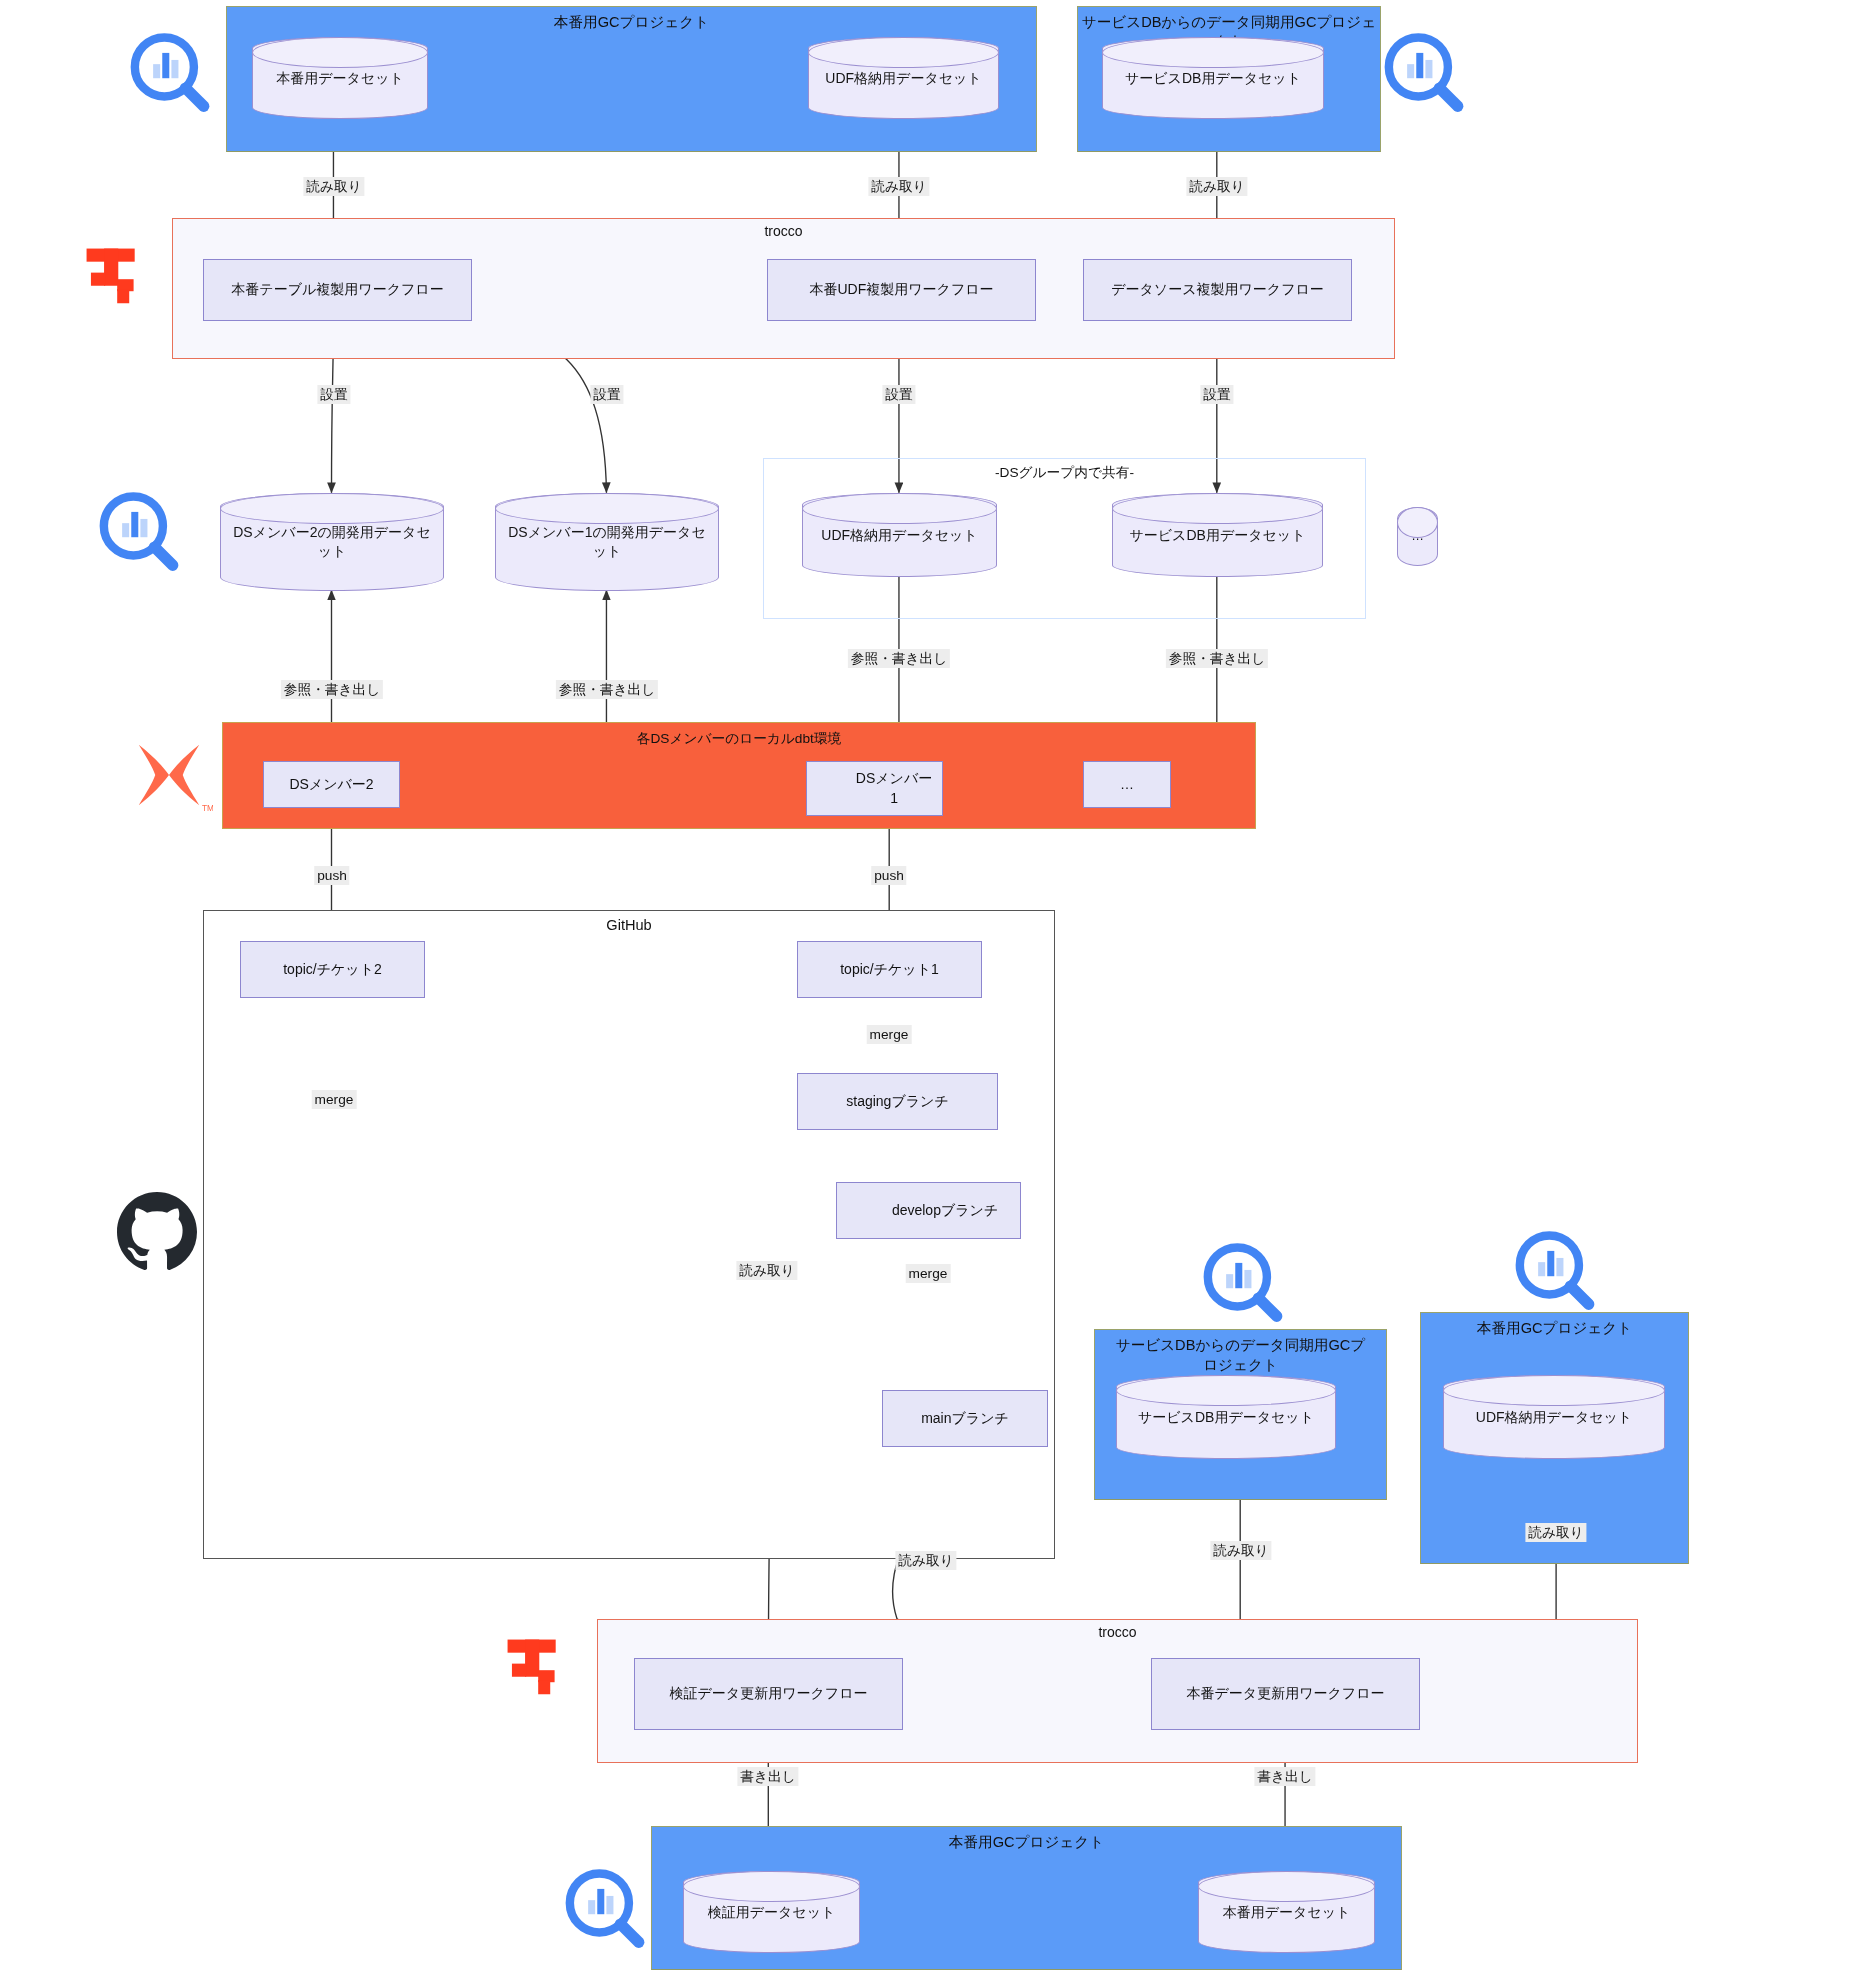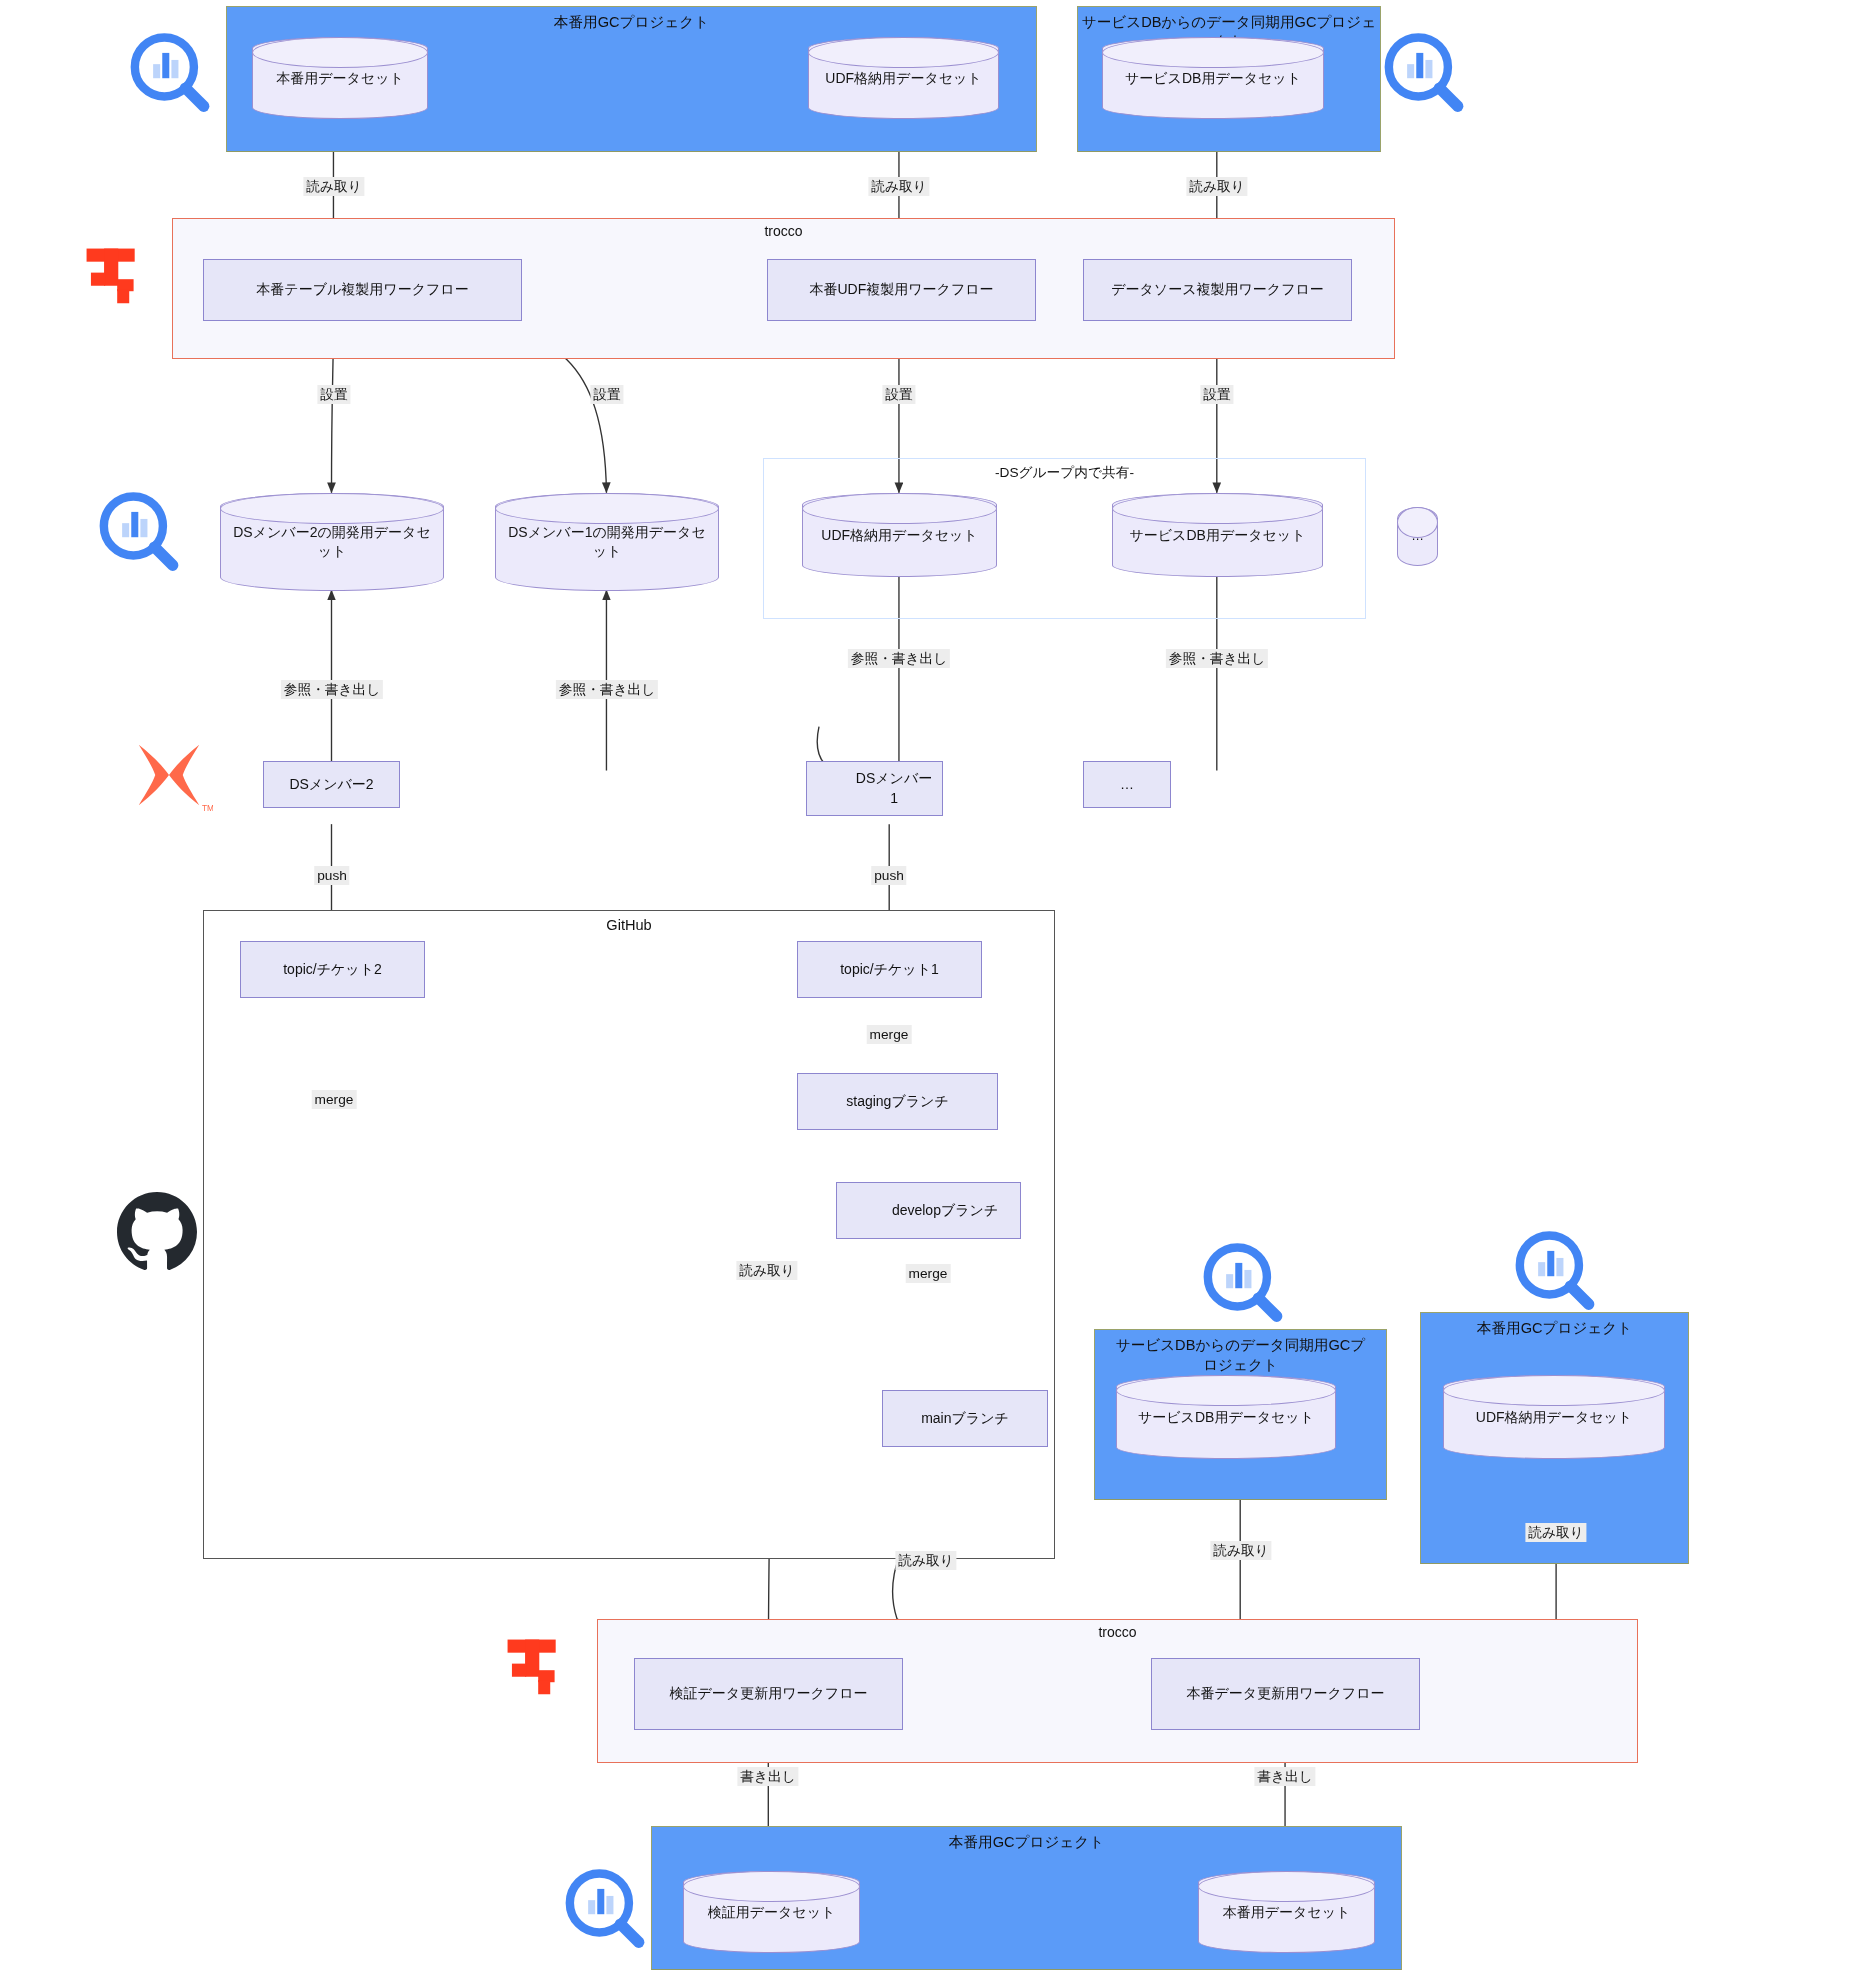--- a/index.html
+++ b/index.html
@@ -214,21 +214,21 @@
     </svg>
   </div>
 
   <div class="elabel" style="left:334px;top:177px;">読み取り</div>
   <div class="elabel" style="left:899px;top:177px;">読み取り</div>
   <div class="elabel" style="left:1217px;top:177px;">読み取り</div>
 
   <div class="abs trocco" style="left:172px;top:218px;width:1223px;height:141px;">
     <div class="trocco-title">trocco</div>
   </div>
-  <div class="box" style="left:203px;top:259px;width:319px;height:62px;">
+  <div class="box" style="left:203px;top:259px;width:269px;height:62px;">
     <span>本番テーブル複製用ワークフロー</span>
   </div>
   <div class="box" style="left:767px;top:259px;width:269px;height:62px;">
     <span>本番UDF複製用ワークフロー</span>
   </div>
   <div class="box" style="left:1083px;top:259px;width:269px;height:62px;">
     <span>データソース複製用ワークフロー</span>
   </div>
   <div class="icon" style="left:80px;top:242px;width:70px;height:70px;">
     <svg viewBox="0 0 64 64" width="70" height="70">
@@ -273,20 +273,23 @@
       <rect x="33" y="22" width="5" height="13" fill="#bcd4fb"></rect>
       <path d="M43 42 L56 55" stroke="#4285F4" stroke-width="8" stroke-linecap="round"></path>
     </svg>
   </div>
 
   <div class="elabel" style="left:332px;top:680px;">参照・書き出し</div>
   <div class="elabel" style="left:607px;top:680px;">参照・書き出し</div>
   <div class="elabel" style="left:899px;top:649px;">参照・書き出し</div>
   <div class="elabel" style="left:1217px;top:649px;">参照・書き出し</div>
 
+  <div class="abs dbtband" style="left:222px;top:722px;width:1034px;height:107px;">
+    <div class="dbt-title" style="padding:0 322px;">各DSメンバーのローカルdbt環境</div>
+  </div>
   <div class="box" style="left:263px;top:761px;width:137px;height:47px;">
     <span>DSメンバー2</span>
   </div>
   <div class="box" style="left:806px;top:761px;width:137px;height:55px;padding-left:45px;">
     <span>DSメンバー1</span>
   </div>
   <div class="box" style="left:1083px;top:761px;width:88px;height:47px;">
     <span>…</span>
   </div>
   <div class="icon" style="left:125px;top:731px;width:88px;height:88px;">

